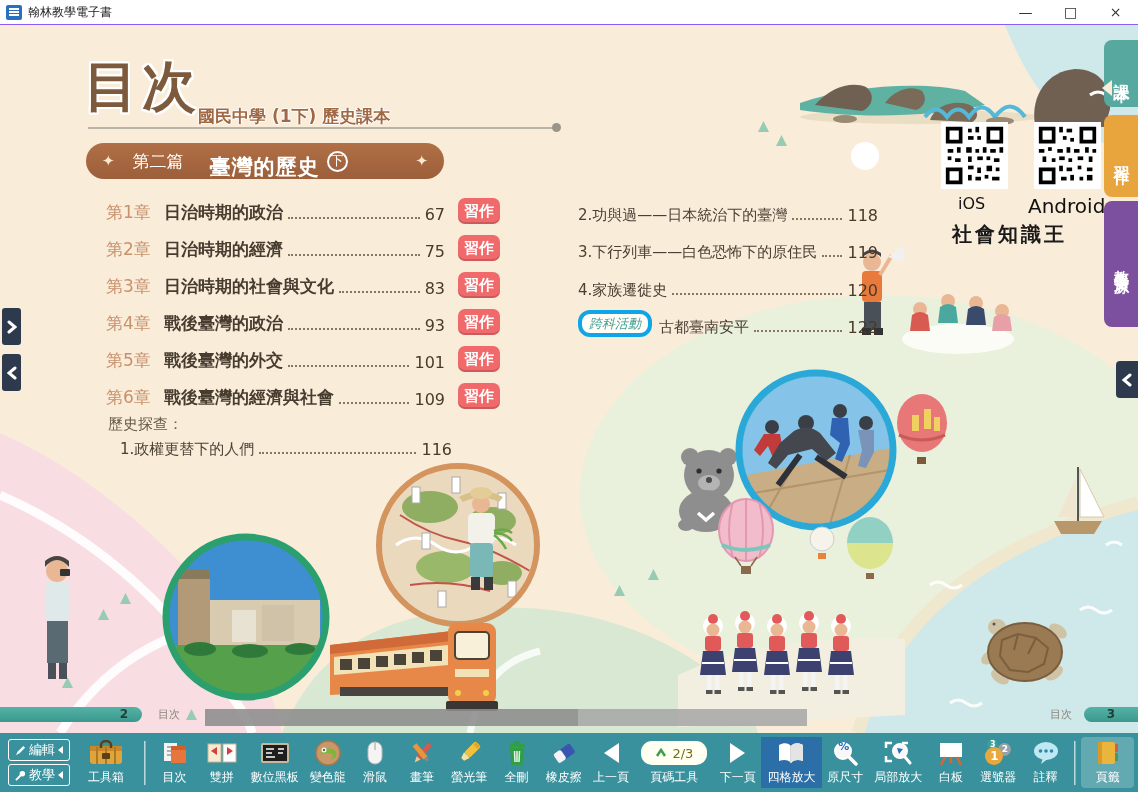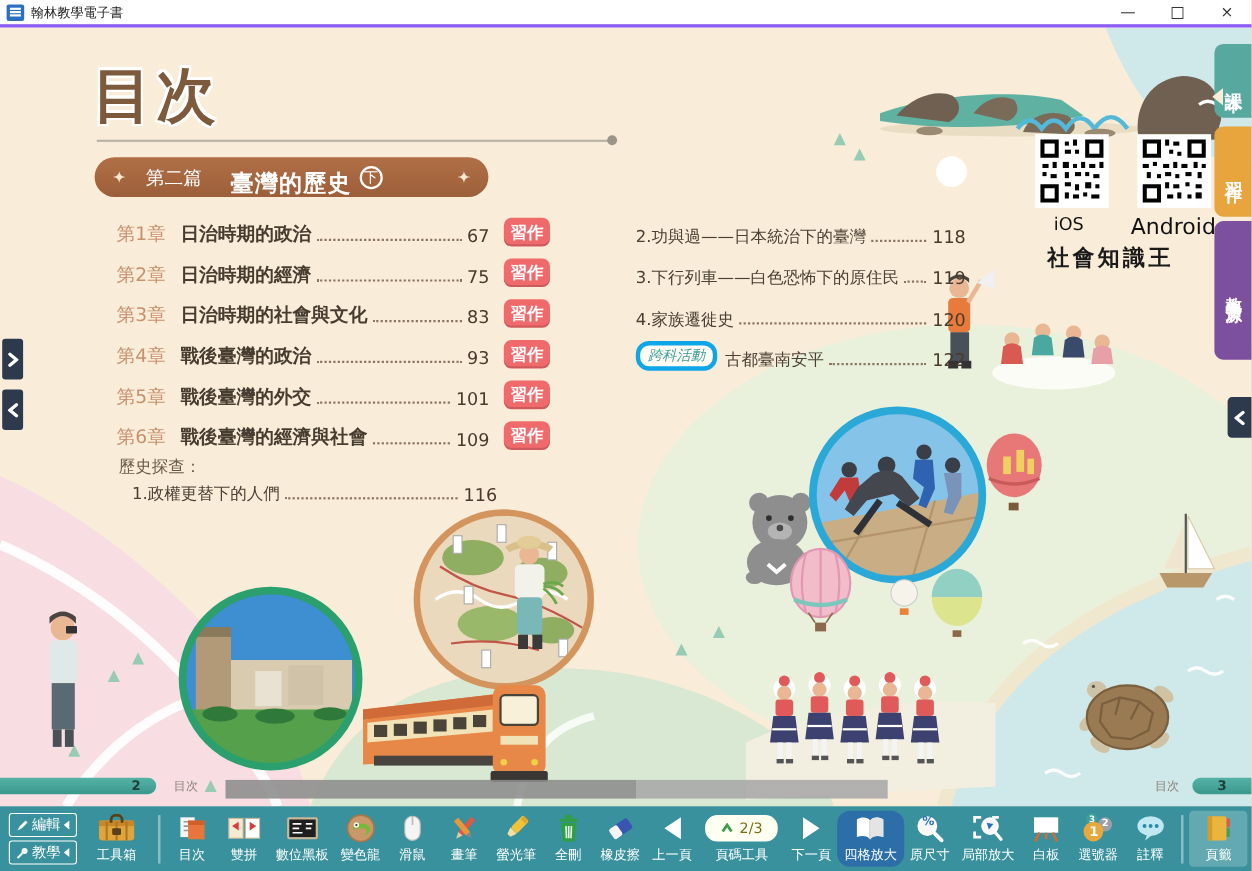--- a/index.html
+++ b/index.html
@@ -1,21 +1,21 @@
 <!DOCTYPE html>
 <html><head>
 <meta charset="utf-8">
 <style>
   * { margin:0; padding:0; box-sizing:border-box; }
   body { font-family:"DejaVu Sans","Liberation Sans",sans-serif; background:#888; }
   #app { position:relative; width:1138px; height:792px; overflow:hidden; background:#f9ecd9; }
 
   
   .titlebar { position:absolute; top:0; left:0; width:1138px; height:25px; background:#fff;
-              display:flex; align-items:center; padding-left:6px; border-bottom:3px solid #8b5cf6; z-index:50; }
+              display:flex; align-items:center; padding-left:6px; border-bottom:1px solid #8b5cf6; z-index:50; }
   .app-icon { width:16px; height:15px; background:#2a6fc0; border-radius:2px; margin-right:6px; position:relative; }
   .app-icon::before { content:""; position:absolute; left:3px; top:3px; width:10px; height:2px; background:#fff; box-shadow:0 3px 0 #fff, 0 6px 0 #fff; }
   .win-title { font-size:12px; color:#222; }
   .win-controls { margin-left:auto; display:flex; }
   .win-btn { width:45px; height:25px; text-align:center; line-height:25px; font-size:14px; color:#333; cursor:default; }
 
   
   .content { position:absolute; top:25px; left:0; width:1138px; height:708px; background:#f9ecd9; overflow:hidden; }
   .scene { position:absolute; inset:0; }
   .abs { position:absolute; }
@@ -95,21 +95,21 @@
     display:flex; align-items:center; padding:0 4px; }
   .tb-left { display:flex; align-items:center; gap:7px; padding:0 4px; }
   .mode-stack { display:flex; flex-direction:column; gap:3px; }
   .mode-btn { width:62px; height:22px; border:1px solid #fff; border-radius:3px; color:#fff; font-size:13px;
     display:flex; align-items:center; justify-content:center; gap:3px; cursor:pointer; }
   .mode-btn .tri { width:0; height:0; border-top:4px solid transparent; border-bottom:4px solid transparent; border-right:5px solid #fff; }
   .tb-item { width:50px; display:flex; flex-direction:column; align-items:center; gap:2px; color:#fff;
     font-size:12px; cursor:pointer; white-space:nowrap; padding:2px 0; }
   .tb-item .ic { height:28px; display:flex; align-items:center; justify-content:center; position:relative; }
   .tb-item.wide { width:84px; }
-  .tb-item.active { background:#2c6fa8; border-radius:12px; }
+  .tb-item.active { background:#2c6fa8; border-radius:0; }
   .tb-item.lit { background:rgba(255,255,255,.22); border-radius:4px; width:56px; }
   .tb-sep { width:0; height:44px; border-left:1px solid rgba(255,255,255,.65); border-right:1px solid rgba(255,255,255,.35); margin:0 5px; }
   .counter-box { width:66px; height:24px; background:#fffff2; border-radius:11px; display:flex; align-items:center;
     justify-content:center; gap:5px; }
   .counter-box .num { font-size:13px; color:#7a6c10; }
   .pct { position:absolute; top:1px; left:6px; font-size:11px; font-weight:bold; color:#2a6fc0; }
   .picker-ic { width:30px; height:28px; position:relative; }
   .ball { position:absolute; border-radius:50%; color:#fff; font-weight:bold; text-align:center; }
   .ball.b3 { left:4px; top:0; width:11px; height:11px; background:#3e9e98; font-size:8px; line-height:11px; }
   .ball.b2 { left:15px; top:4px; width:13px; height:13px; background:#9aa0a8; font-size:9px; line-height:13px; }
@@ -391,20 +391,21 @@
 
       <g stroke="#fff" stroke-width="3" fill="none" opacity=".9">
         <path d="M930,560 q8,-6 16,0 q8,6 16,0"></path>
         <path d="M1080,585 q8,-6 16,0 q8,6 16,0"></path>
         <path d="M950,678 q8,-6 16,0 q8,6 16,0"></path>
         <path d="M1106,520 q8,-6 16,0"></path>
       </g>
     </svg>
 
     <div class="abs page-title">目次</div>
+    <div class="abs page-subtitle">國民中學 (1下) 歷史課本</div>
     <div class="abs rule"></div>
     <div class="abs rule-dot"></div>
 
     <div class="abs banner">
       <span class="dia">✦</span>
       <span class="part">第二篇</span>
       <span class="btitle">臺灣的歷史</span>
       <span class="vol-circle">下</span>
       <span class="dia end">✦</span>
     </div>

